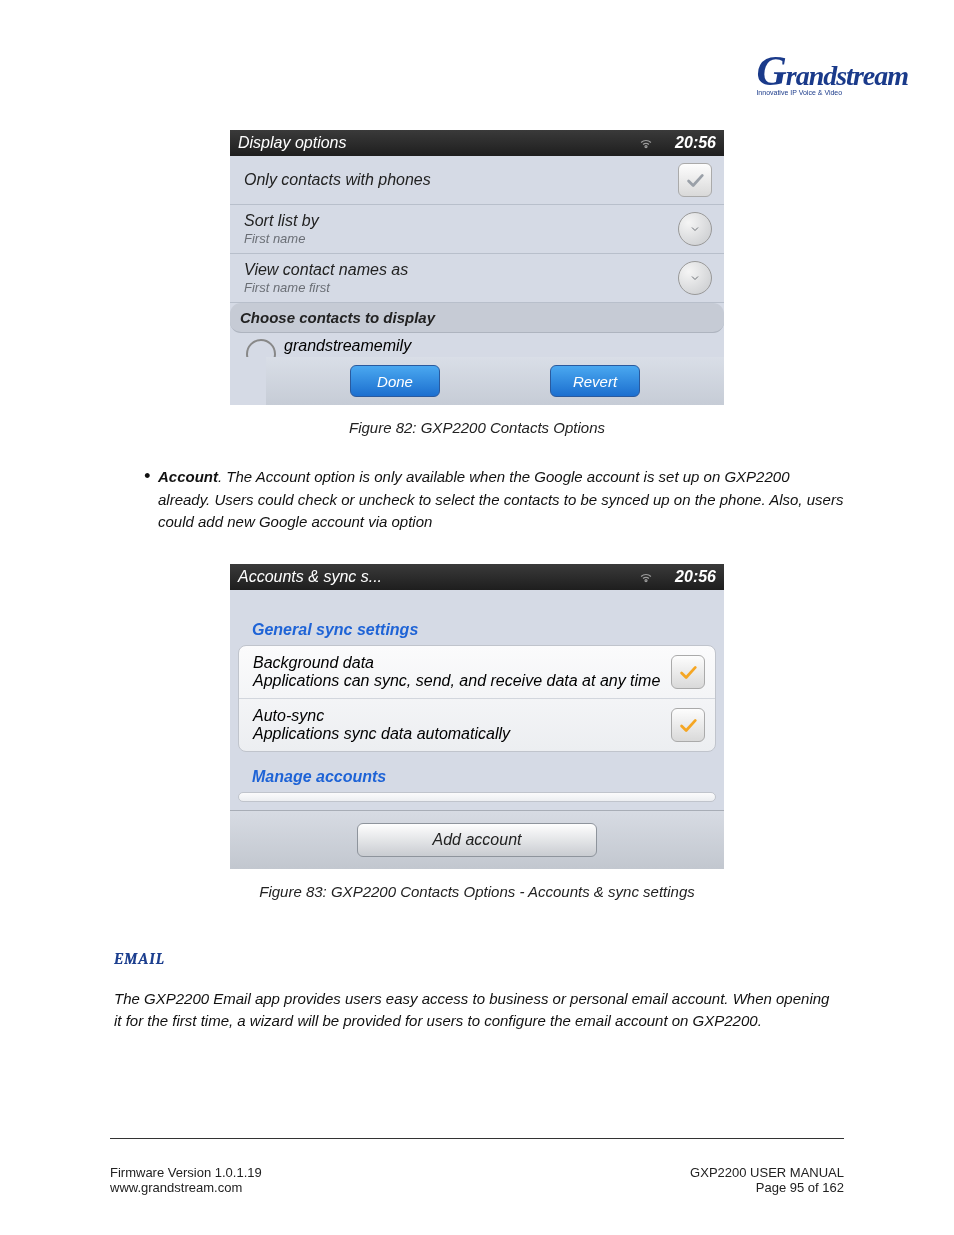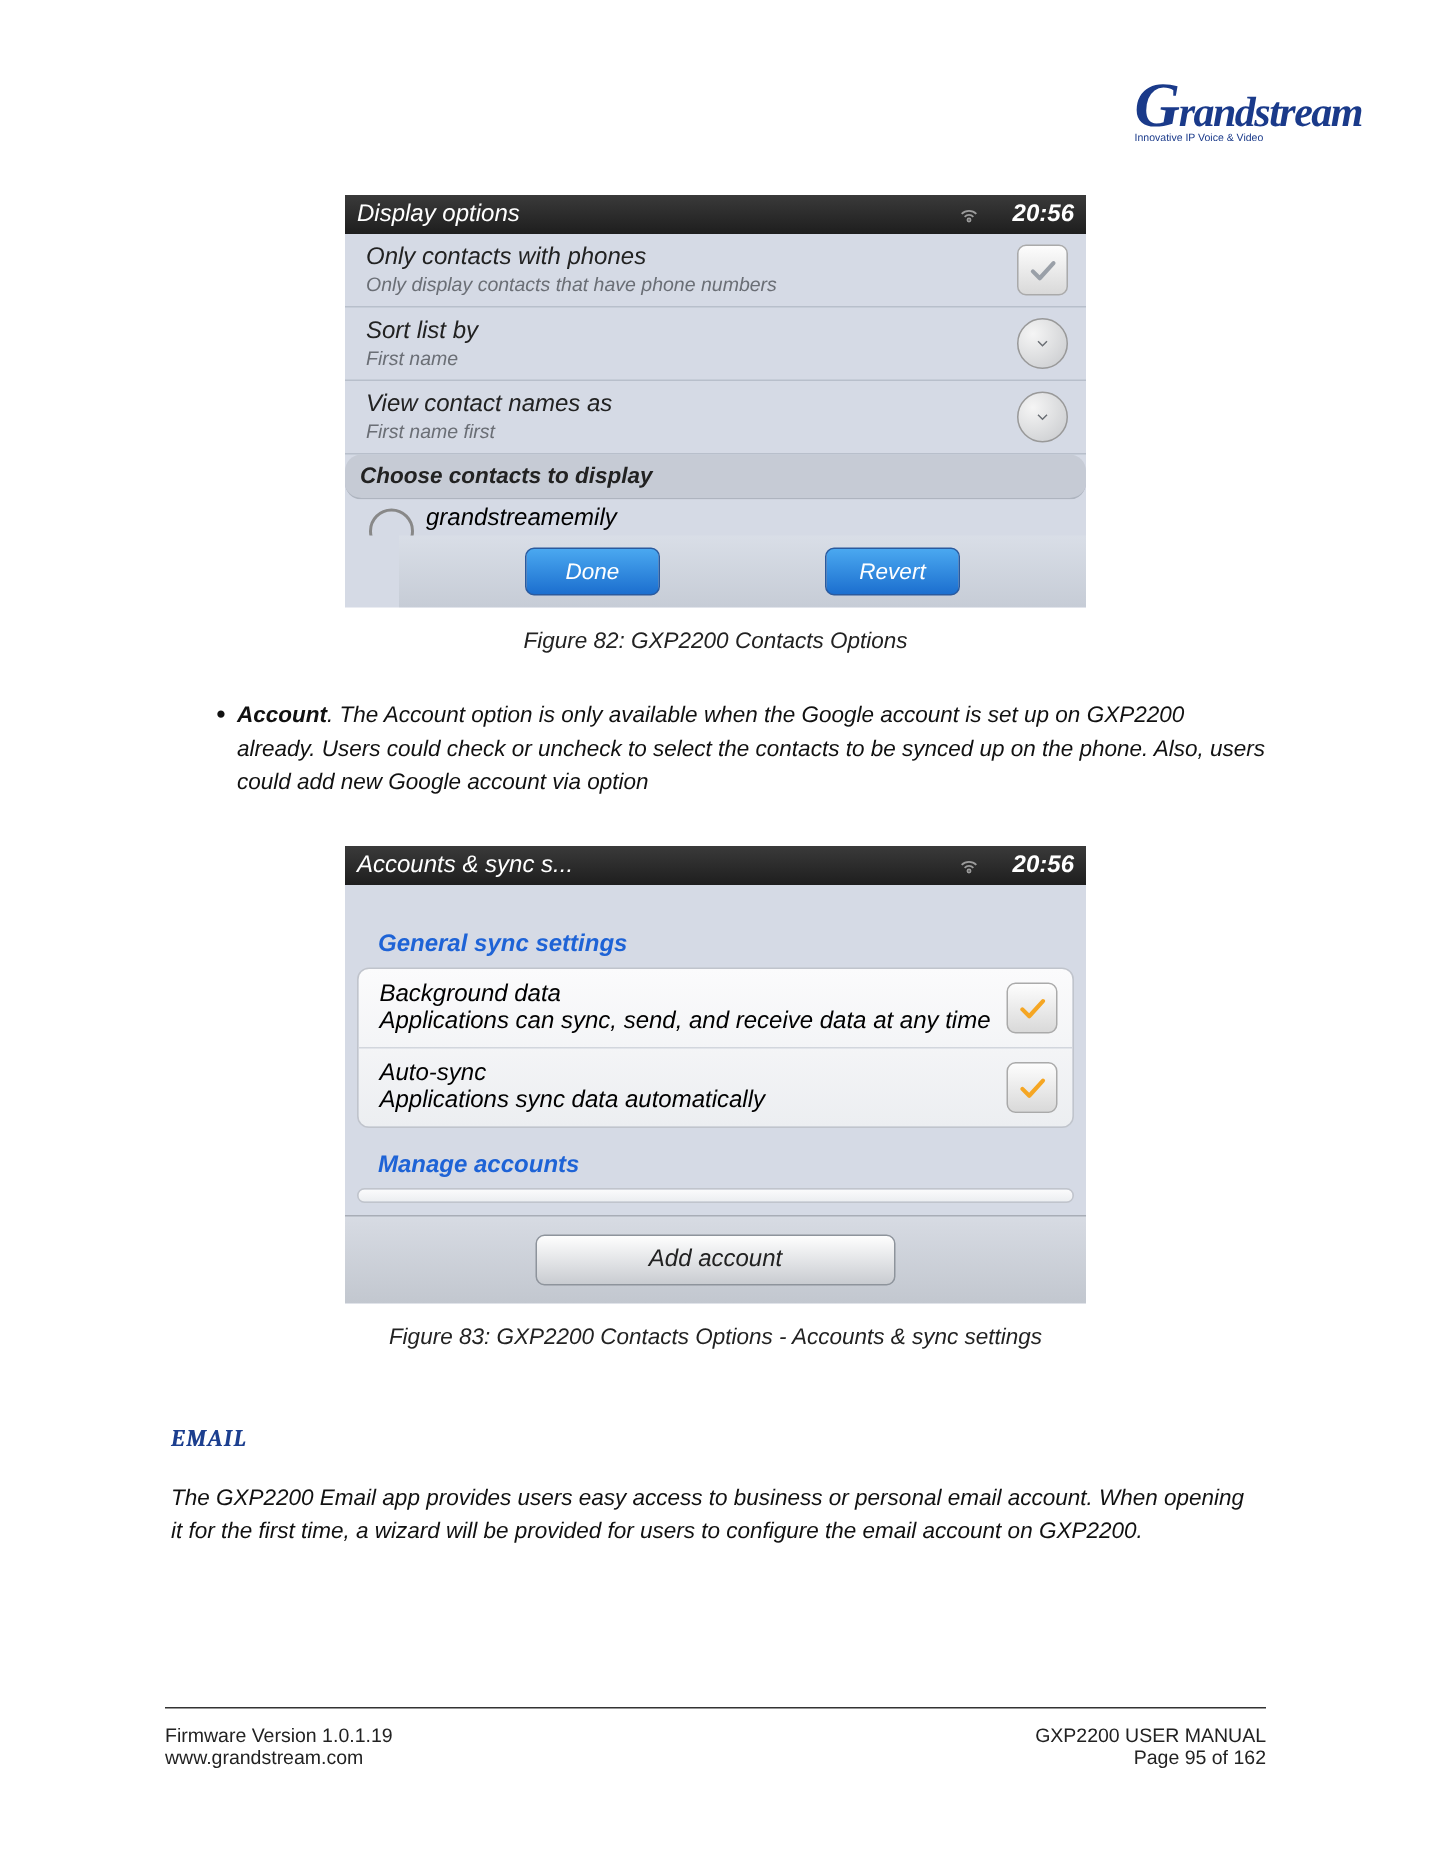--- a/index.html
+++ b/index.html
@@ -213,21 +213,21 @@
   .footer-line {
     position:absolute;
     left:110px;
     bottom:96px;
     width:734px;
     border-top:1px solid #333;
   }
   .footer {
     position:absolute;
     left:110px;
-    bottom:56px;
+    bottom:40px;
     width:734px;
     display:flex;
     justify-content:space-between;
     font-size:13px;
     color:#222;
   }
 </style>
 </head>
 <body>
 
@@ -247,21 +247,20 @@
               <path d="M12 20c1 0 1.8-.8 1.8-1.8S13 16.4 12 16.4s-1.8.8-1.8 1.8S11 20 12 20zm-5-5.4c2.8-2.8 7.2-2.8 10 0M3.6 11.2c4.6-4.6 12.2-4.6 16.8 0" fill="none" stroke="#9c9c9c" stroke-width="2"></path>
             </svg>
         </span>
         <span>20:56</span>
       </span>
     </div>
     <div class="list-area">
       <div class="row">
         <div class="txt">
           <div class="title">Only contacts with phones</div>
-          <div class="sub">Only display contacts that have phone numbers</div>
         </div>
         <div class="checkbox-gray">
           <svg width="22" height="22" viewBox="0 0 24 24">
               <path d="M5 13l5 5L20 7" fill="none" stroke-width="3" stroke-linecap="round" stroke-linejoin="round"></path>
             </svg>
         </div>
       </div>
       <div class="row">
         <div class="txt">
           <div class="title">Sort list by</div>

